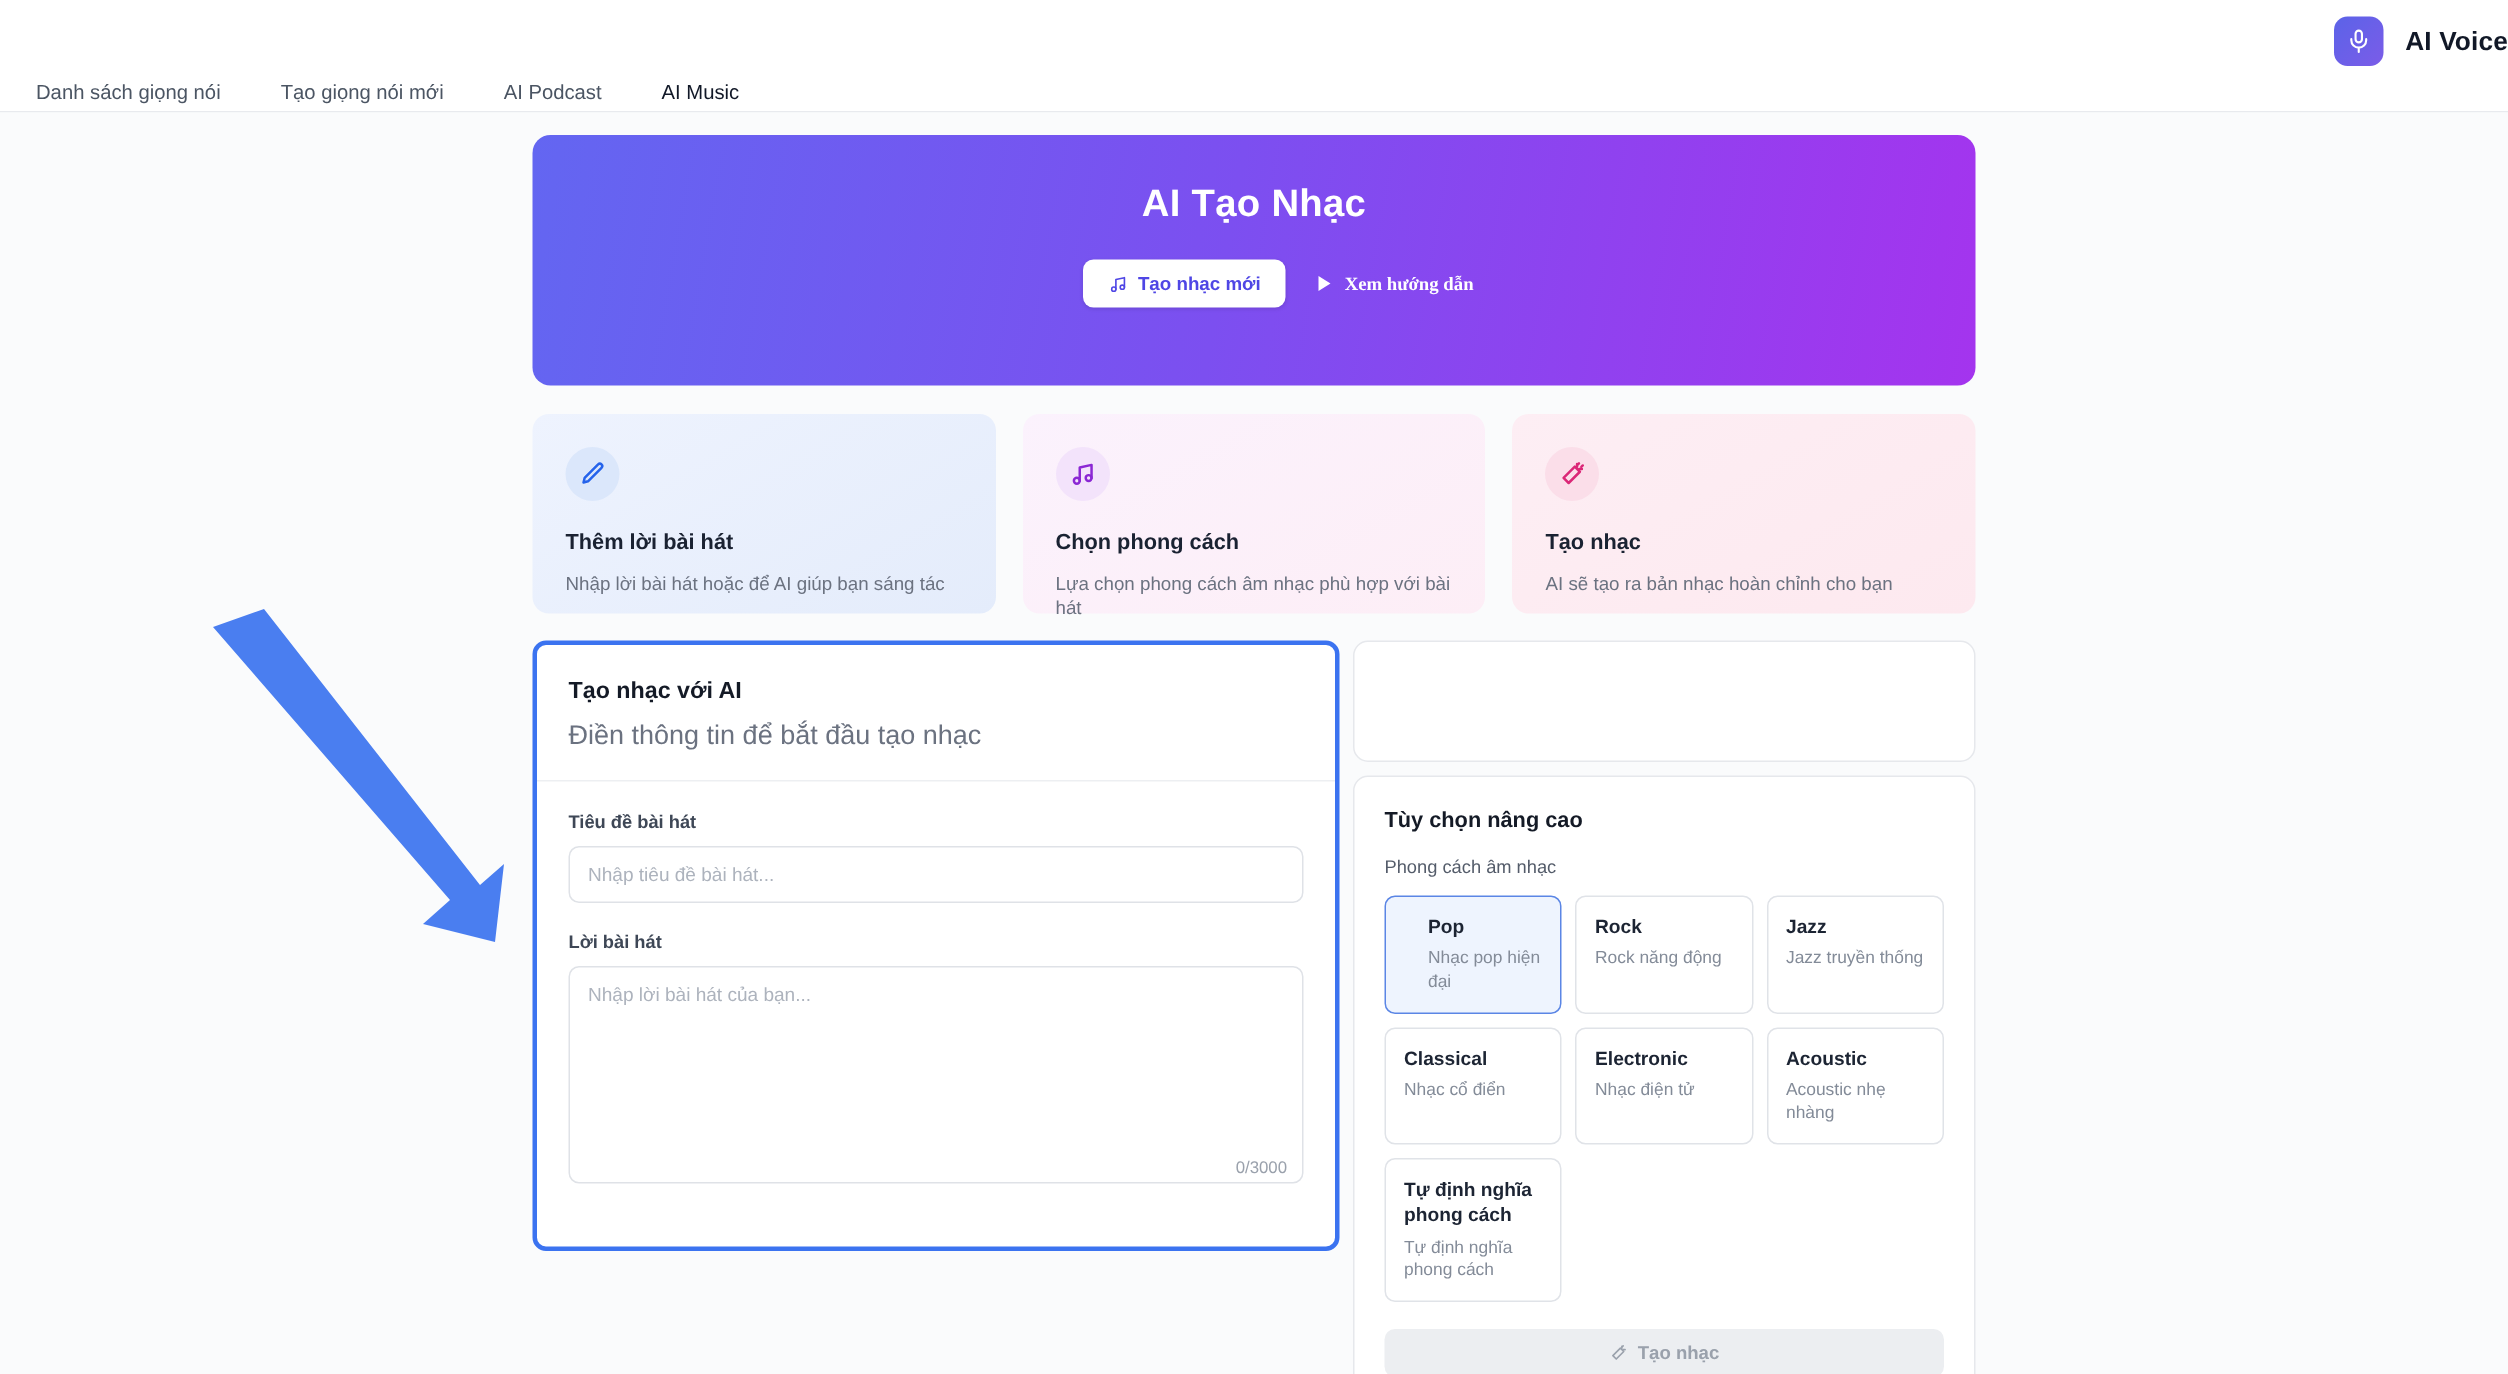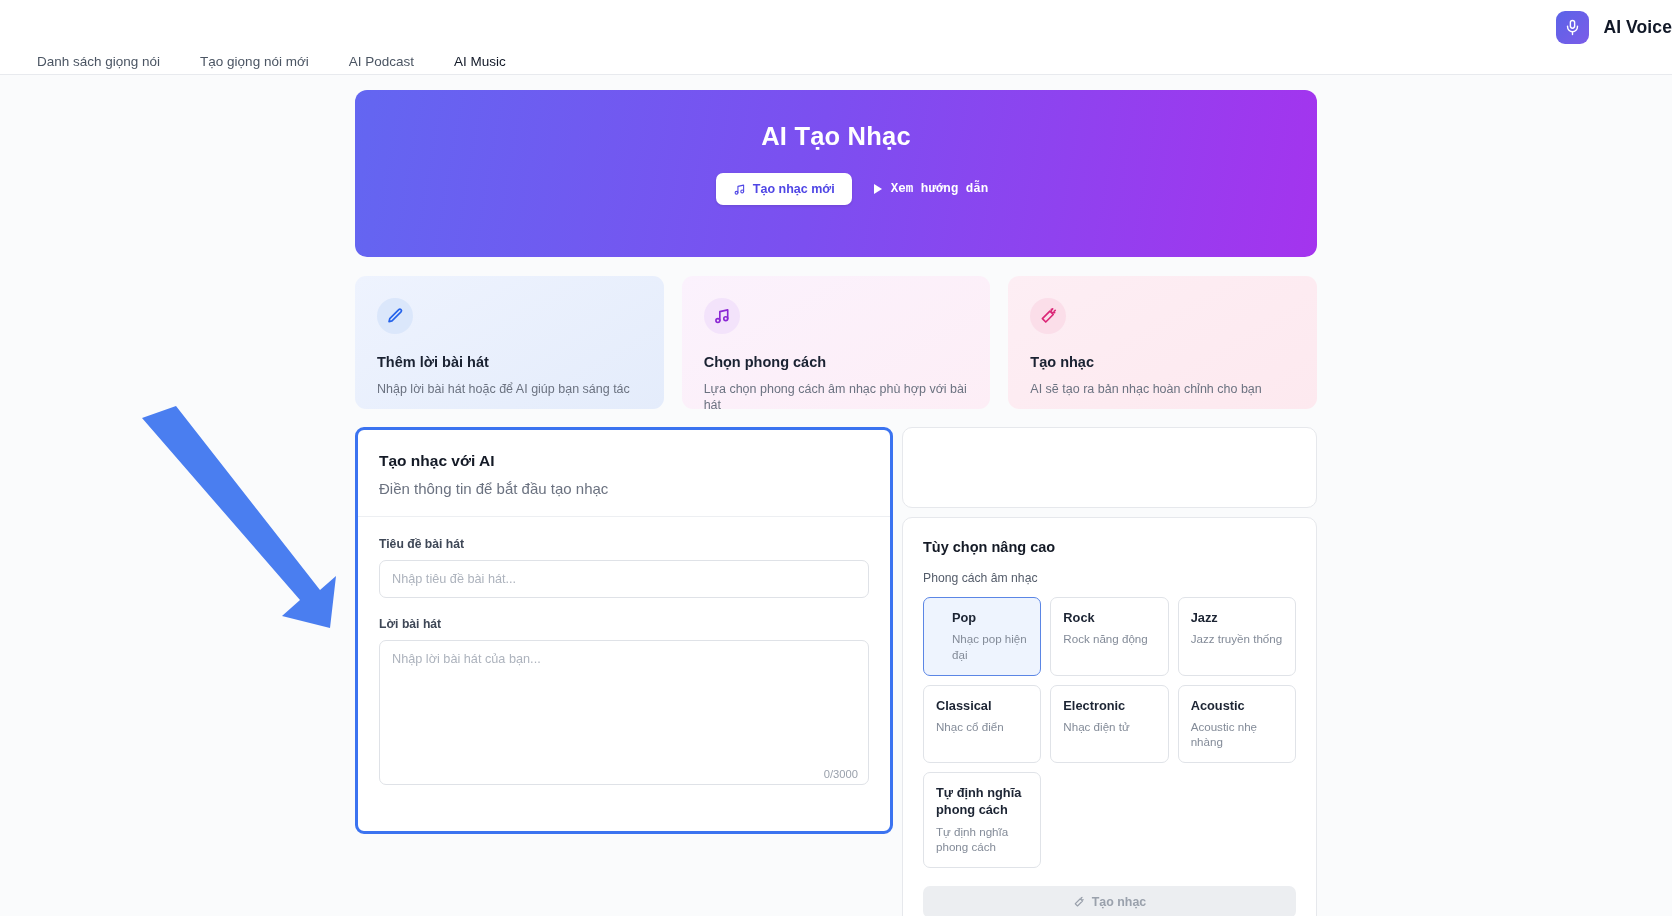--- a/index.html
+++ b/index.html
@@ -41,21 +41,21 @@
     font-size: 17.5px;
     font-weight: 700;
     letter-spacing: .1px;
     color: #111827;
   }
 
   .tabs {
     display: flex;
     align-items: flex-end;
     gap: 0;
-    padding-left: 17px;
+    padding-left: 4px;
     margin-top: 6px;
     height: 29px;
   }
   .tab {
     font-size: 13.5px;
     color: #4b5563;
     padding: 0 20px 9px 20px;
     cursor: pointer;
     white-space: nowrap;
     border-bottom: 2px solid transparent;
@@ -124,21 +124,21 @@
     cursor: pointer;
     box-shadow: 0 1px 3px rgba(0,0,0,.12);
     margin-left: 32px;
   }
   .btn-hero-ghost {
     background: transparent;
     border: none;
     color: #ffffff;
     font-size: 12.5px;
     font-weight: 600;
-    font-family: Liberation Mono, monospace;
+    font-family: Liberation Serif, serif;
     display: inline-flex;
     align-items: center;
     gap: 9px;
     cursor: pointer;
   }
   .tri {
     width: 0; height: 0;
     border-left: 8px solid #ffffff;
     border-top: 5.5px solid transparent;
     border-bottom: 5.5px solid transparent;
@@ -203,21 +203,21 @@
     padding: 22px 21px 19px 21px;
     border-bottom: 1px solid #edeff2;
   }
   .panel-title {
     font-size: 15.5px;
     font-weight: 700;
     color: #141a26;
   }
   .panel-sub {
     margin-top: 10px;
-    font-size: 15px;
+    font-size: 18px;
     color: #6b7280;
   }
   .panel-body { padding: 20px 21px 24px 21px; }
 
   .field-label {
     font-size: 12.2px;
     font-weight: 600;
     color: #3e4756;
     margin-bottom: 9px;
     display: block;

